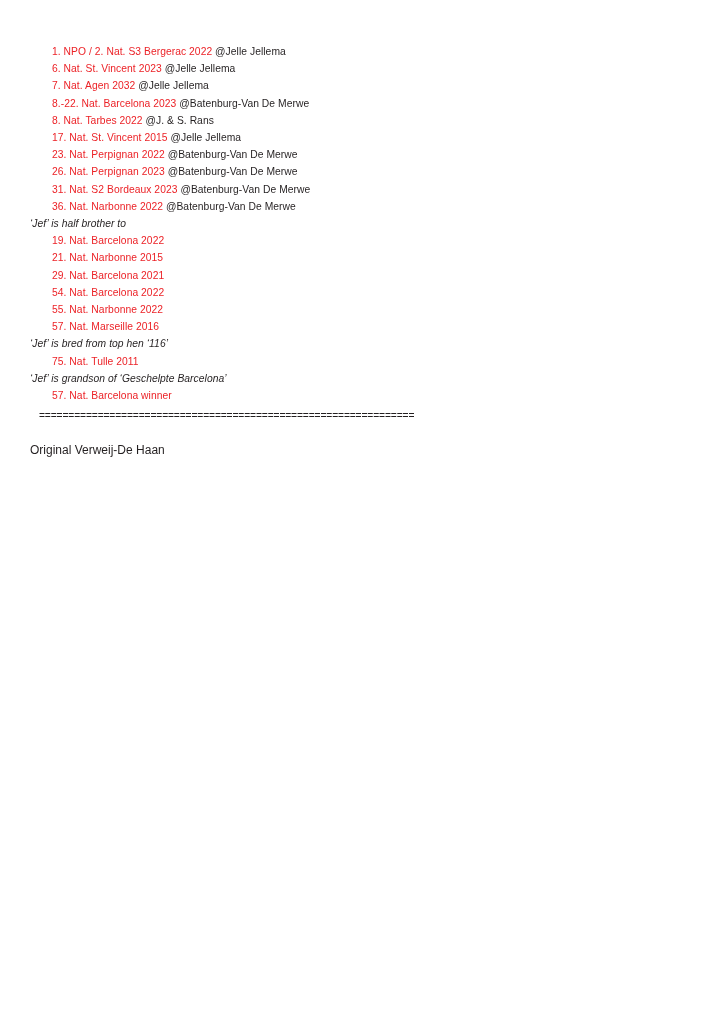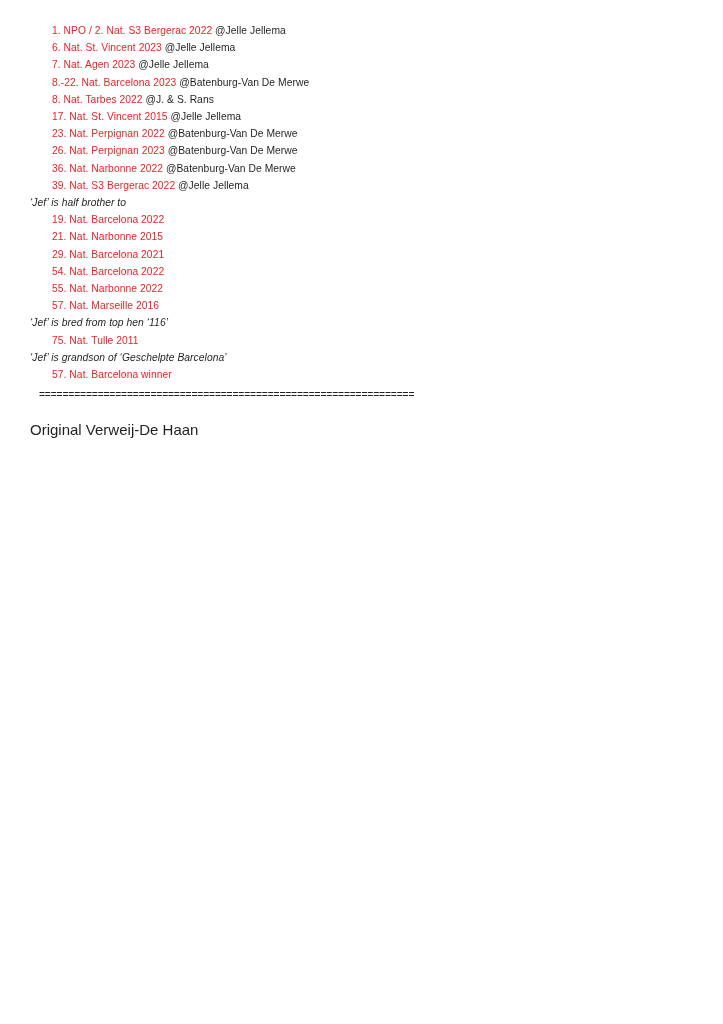--- a/index.html
+++ b/index.html
@@ -12,21 +12,21 @@
     height: 1024px;
     font-family: "Liberation Sans", sans-serif;
     color: #231f20;
     overflow: hidden;
   }
   .page {
     position: relative;
     width: 723px;
     height: 1016px;
     box-sizing: border-box;
-    padding: 22px 34px 0 30px;
+    padding: 43px 34px 0 30px;
   }
   .doc-body {
     font-size: 0px; 
   }
   .line {
     font-size: 10.3px;
     line-height: 17.2px;
     white-space: nowrap;
     letter-spacing: 0.05px;
   }
@@ -46,41 +46,41 @@
     color: #231f20;
     font-size: 10.3px;
     line-height: 17.2px;
     letter-spacing: -0.15px;
     padding-left: 9px;
     margin-top: 3px;
     font-family: "Liberation Sans", sans-serif;
   }
   .footer-line {
     color: #231f20;
-    font-size: 15px;
+    font-size: 12px;
     line-height: 17.2px;
     padding-left: 0px;
     margin-top: 18px;
   }
 </style>
 </head>
 <body>
 
 <div class="page">
   <div class="doc-body">
       <div class="line result"><span>1. NPO / 2. Nat. S3 Bergerac 2022 </span><span class="at">@Jelle Jellema</span></div>
       <div class="line result"><span>6. Nat. St. Vincent 2023 </span><span class="at">@Jelle Jellema</span></div>
-      <div class="line result"><span>7. Nat. Agen 2023 </span><span class="at">@Jelle Jellema</span></div>
+      <div class="line result"><span>7. Nat. Agen 2032 </span><span class="at">@Jelle Jellema</span></div>
       <div class="line result"><span>8.-22. Nat. Barcelona 2023 </span><span class="at">@Batenburg-Van De Merwe</span></div>
       <div class="line result"><span>8. Nat. Tarbes 2022 </span><span class="at">@J. &amp; S. Rans</span></div>
       <div class="line result"><span>17. Nat. St. Vincent 2015 </span><span class="at">@Jelle Jellema</span></div>
       <div class="line result"><span>23. Nat. Perpignan 2022 </span><span class="at">@Batenburg-Van De Merwe</span></div>
       <div class="line result"><span>26. Nat. Perpignan 2023 </span><span class="at">@Batenburg-Van De Merwe</span></div>
+      <div class="line result"><span>31. Nat. S2 Bordeaux 2023 </span><span class="at">@Batenburg-Van De Merwe</span></div>
       <div class="line result"><span>36. Nat. Narbonne 2022 </span><span class="at">@Batenburg-Van De Merwe</span></div>
-      <div class="line result"><span>39. Nat. S3 Bergerac 2022 </span><span class="at">@Jelle Jellema</span></div>
       <div class="line note"><span>‘Jef’ is half brother to</span></div>
       <div class="line result"><span>19. Nat. Barcelona 2022</span></div>
       <div class="line result"><span>21. Nat. Narbonne 2015</span></div>
       <div class="line result"><span>29. Nat. Barcelona 2021</span></div>
       <div class="line result"><span>54. Nat. Barcelona 2022</span></div>
       <div class="line result"><span>55. Nat. Narbonne 2022</span></div>
       <div class="line result"><span>57. Nat. Marseille 2016</span></div>
       <div class="line note"><span>‘Jef’ is bred from top hen ‘116’</span></div>
       <div class="line result"><span>75. Nat. Tulle 2011</span></div>
       <div class="line note"><span>‘Jef’ is grandson of ‘Geschelpte Barcelona’</span></div>

